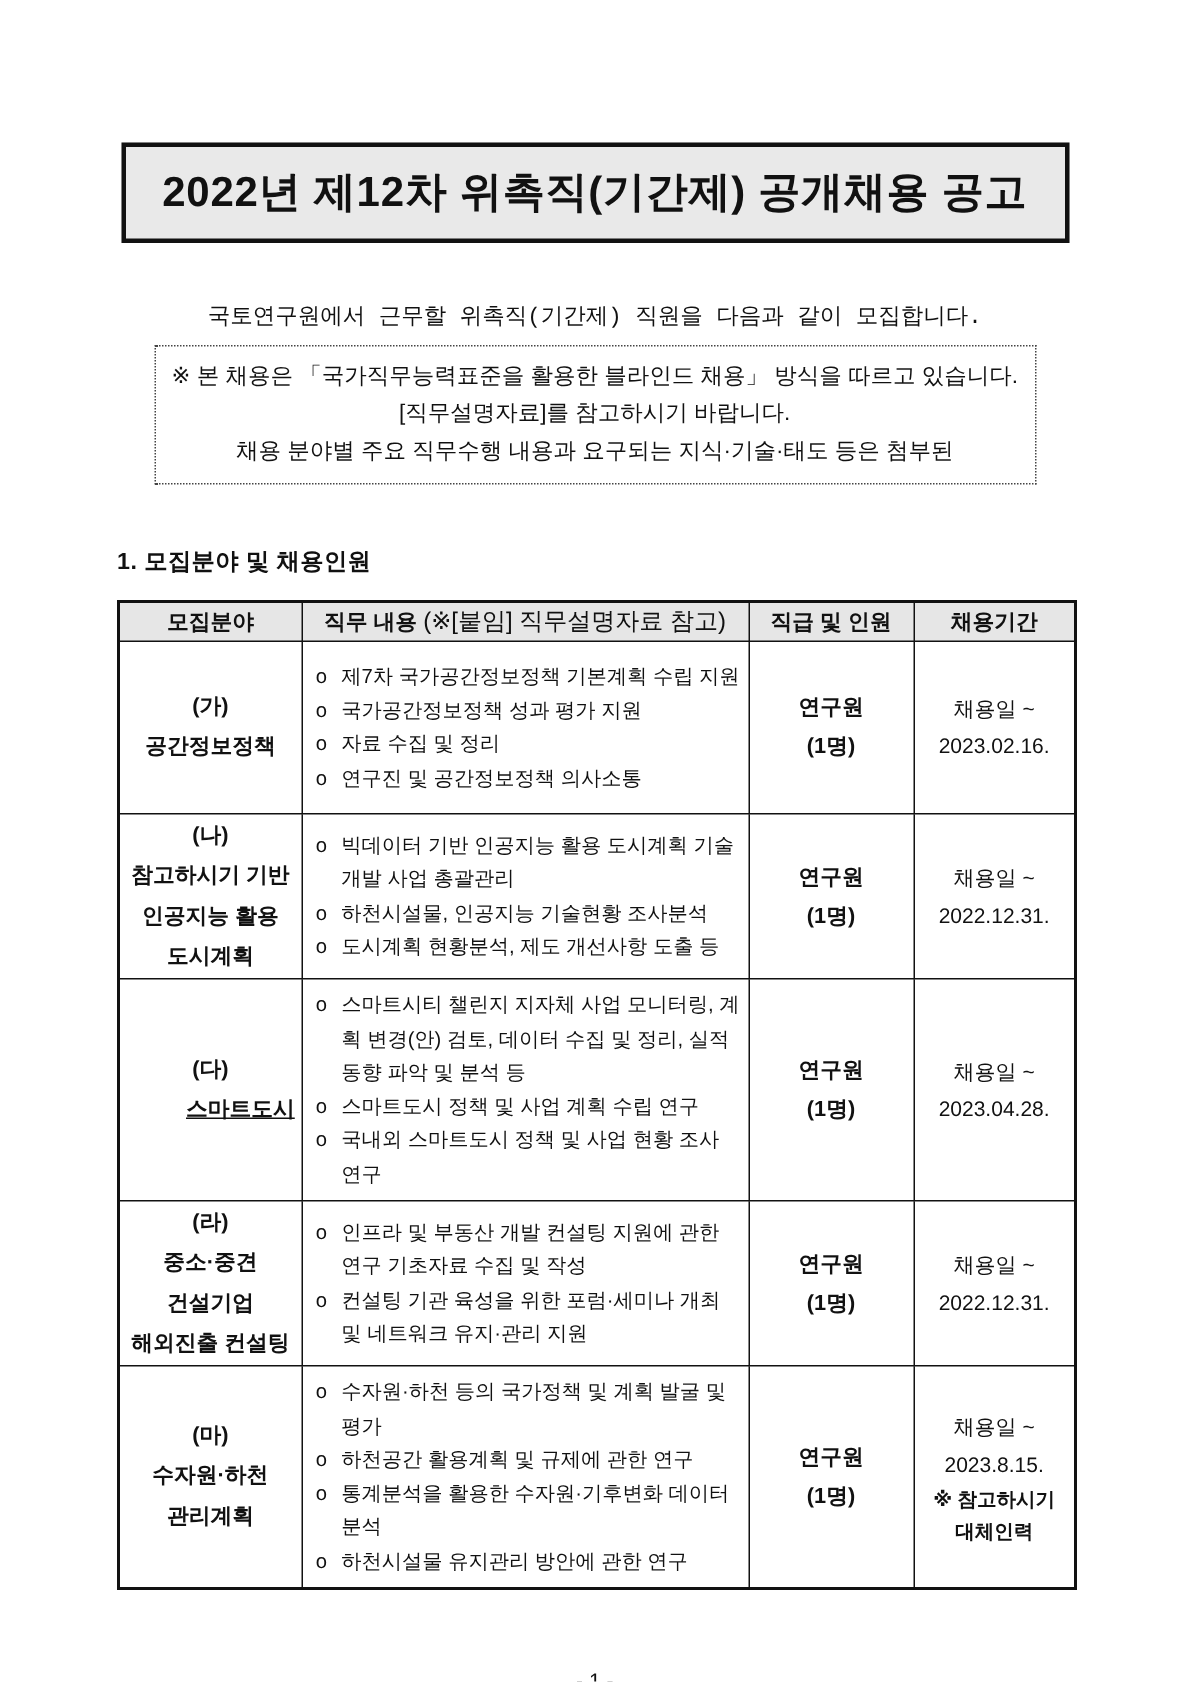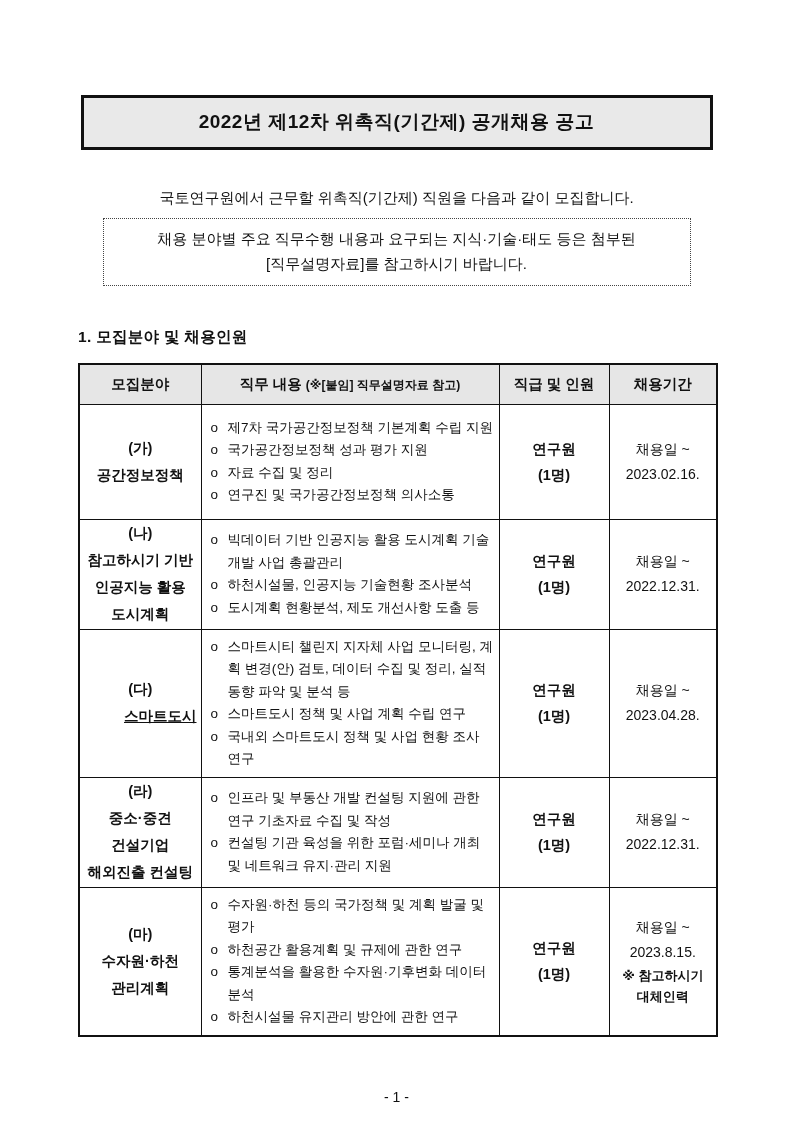--- a/index.html
+++ b/index.html
@@ -21,29 +21,30 @@
 
   
   .title-box{
     width:632px;margin:95px auto 0;
     border:3px solid var(--border-color);
     background:var(--box-fill);
     text-align:center;
     padding:11px 0 12px;
   }
   .title-box h1{
-    font-size:19px;font-weight:bold;letter-spacing:.5px;
+    font-size:28px;font-weight:bold;letter-spacing:.5px;
   }
 
   
   .intro{
     margin-top:39px;
     text-align:center;
     font-size:15px;
     font-weight:500;
+    font-family:Liberation Mono, monospace;
   }
 
   
   .notice-box{
     width:588px;margin:10px auto 0;
     border:1.5px dotted #444;
     padding:7px 6px 9px;
     text-align:center;
     font-size:15px;
     line-height:25px;
@@ -65,28 +66,28 @@
     table-layout:fixed;
   }
   table.recruit col.c-field{width:122px;}
   table.recruit col.c-duties{width:298px;}
   table.recruit col.c-grade{width:110px;}
   table.recruit col.c-period{width:108px;}
   table.recruit th,table.recruit td{
     border:1px solid var(--border-color);
     vertical-align:middle;
   }
-  table.recruit thead tr{height:40px;}
+  table.recruit thead tr{height:24px;}
   table.recruit th{
     background:var(--header-fill);
     font-size:14.5px;font-weight:bold;
     text-align:center;
     padding:2px 0;
   }
-  th .hdr-note{font-size:12px;font-weight:bold;}
+  th .hdr-note{font-size:16px;font-weight:normal;}
   tbody tr:nth-child(1){height:115px;}
   tbody tr:nth-child(2){height:110px;}
   tbody tr:nth-child(3){height:140px;}
   tbody tr:nth-child(4){height:110px;}
   tbody tr:nth-child(5){height:136px;}
 
   td.field-cell,td.grade-cell{
     text-align:center;font-weight:bold;font-size:14.5px;
   }
   td.field-cell .cell-line{line-height:27px;}
@@ -114,22 +115,23 @@
 
 <div class="page">
 
   <div class="title-box">
     <h1>2022년 제12차 위촉직(기간제) 공개채용 공고</h1>
   </div>
 
   <p class="intro">국토연구원에서 근무할 위촉직(기간제) 직원을 다음과 같이 모집합니다.</p>
 
   <div class="notice-box">
+    <div>※ 본 채용은 「국가직무능력표준을 활용한 블라인드 채용」 방식을 따르고 있습니다.</div>
+    <div>[직무설명자료]를 참고하시기 바랍니다.</div>
     <div>채용 분야별 주요 직무수행 내용과 요구되는 지식·기술·태도 등은 첨부된</div>
-    <div>[직무설명자료]를 참고하시기 바랍니다.</div>
   </div>
 
   <h2 class="section-heading">1. 모집분야 및 채용인원</h2>
 
   <table class="recruit">
     <colgroup>
       <col class="c-field">
         <col class="c-duties">
         <col class="c-grade">
         <col class="c-period">
@@ -159,21 +161,21 @@
             <div class="duty">
               <span class="marker">o</span>
               <span class="duty-text">국가공간정보정책 성과 평가 지원</span>
             </div>
             <div class="duty">
               <span class="marker">o</span>
               <span class="duty-text">자료 수집 및 정리</span>
             </div>
             <div class="duty">
               <span class="marker">o</span>
-              <span class="duty-text">연구진 및 국가공간정보정책 의사소통</span>
+              <span class="duty-text">연구진 및 공간정보정책 의사소통</span>
             </div>
           </td>
       <td class="grade-cell">
             <div class="cell-line">연구원</div>
             <div class="cell-line">(1명)</div>
           </td>
       <td class="period-cell">
             <div class="cell-line">채용일 ~</div>
             <div class="cell-line">2023.02.16.</div>
           </td>

